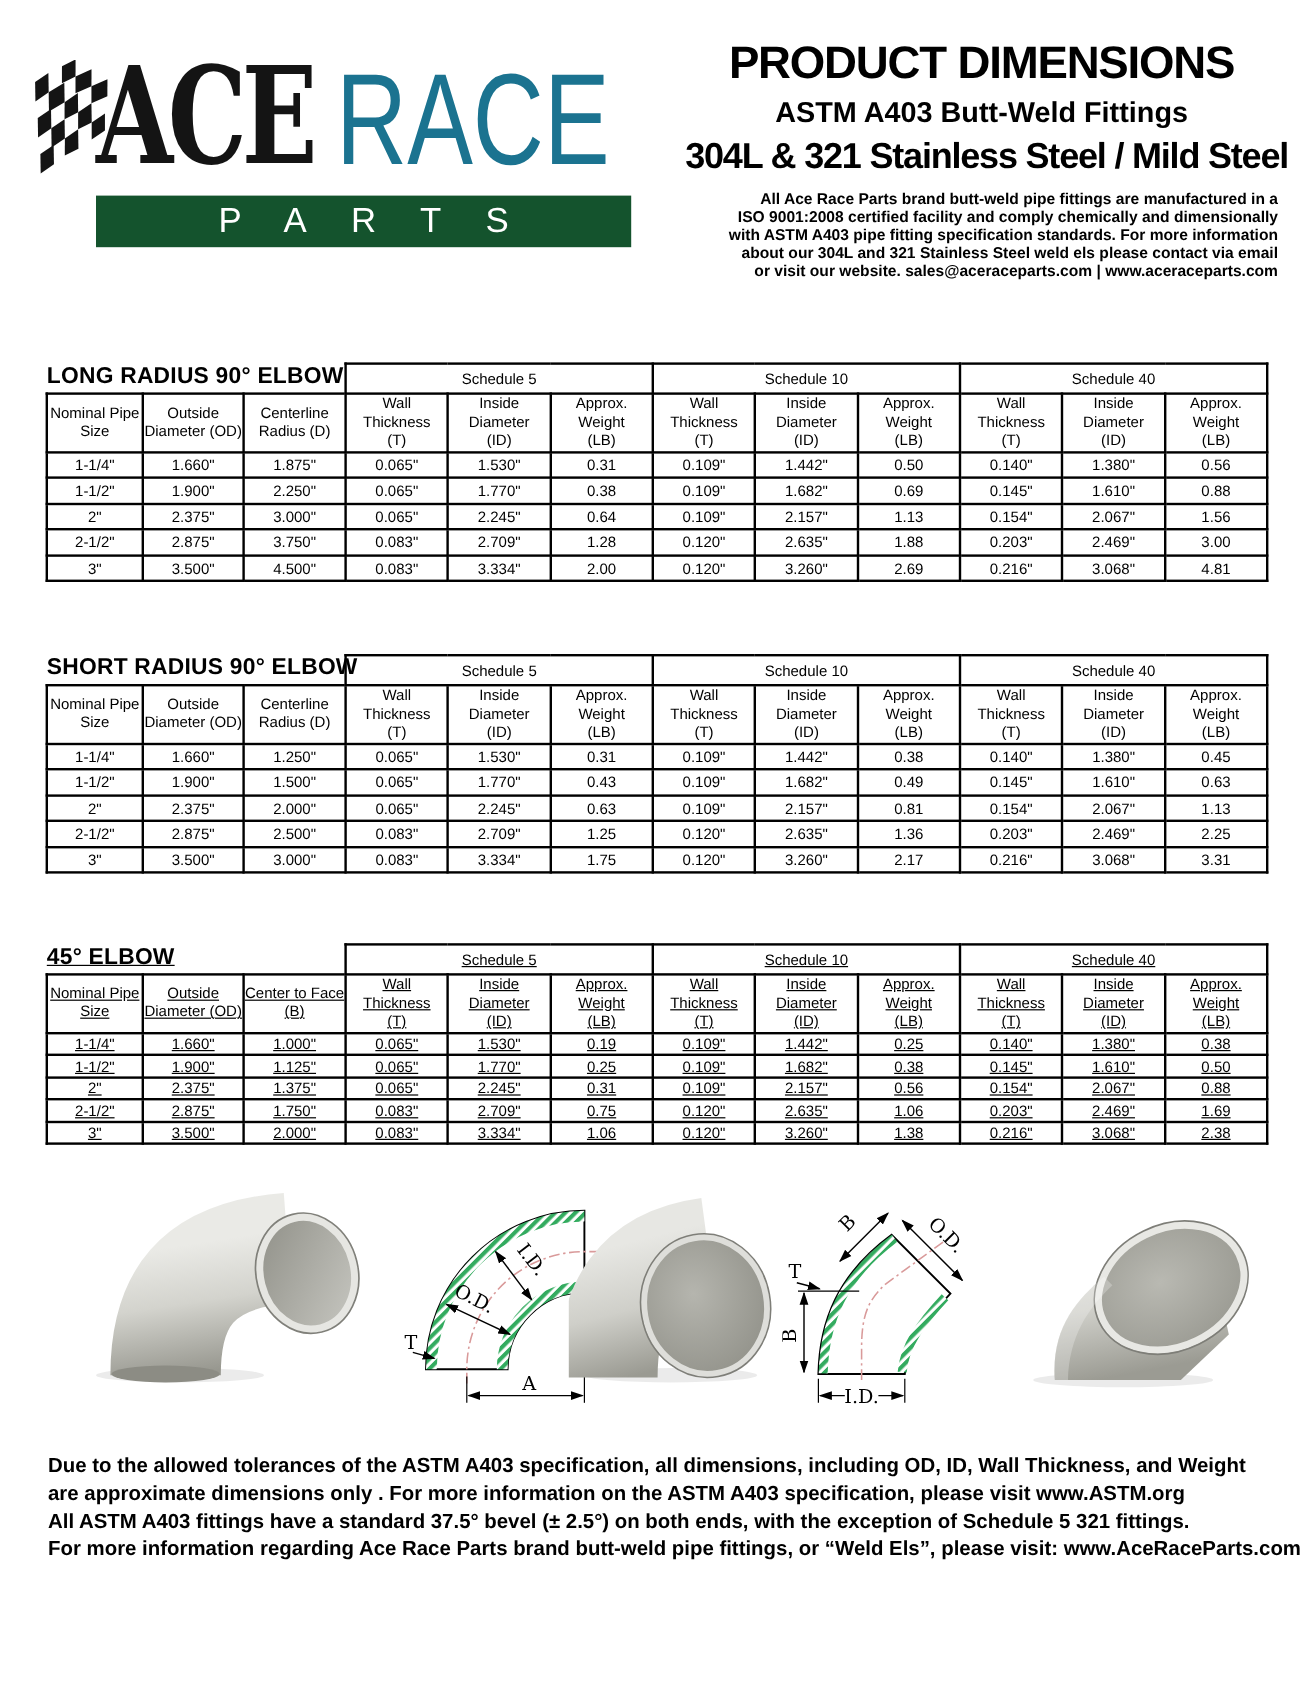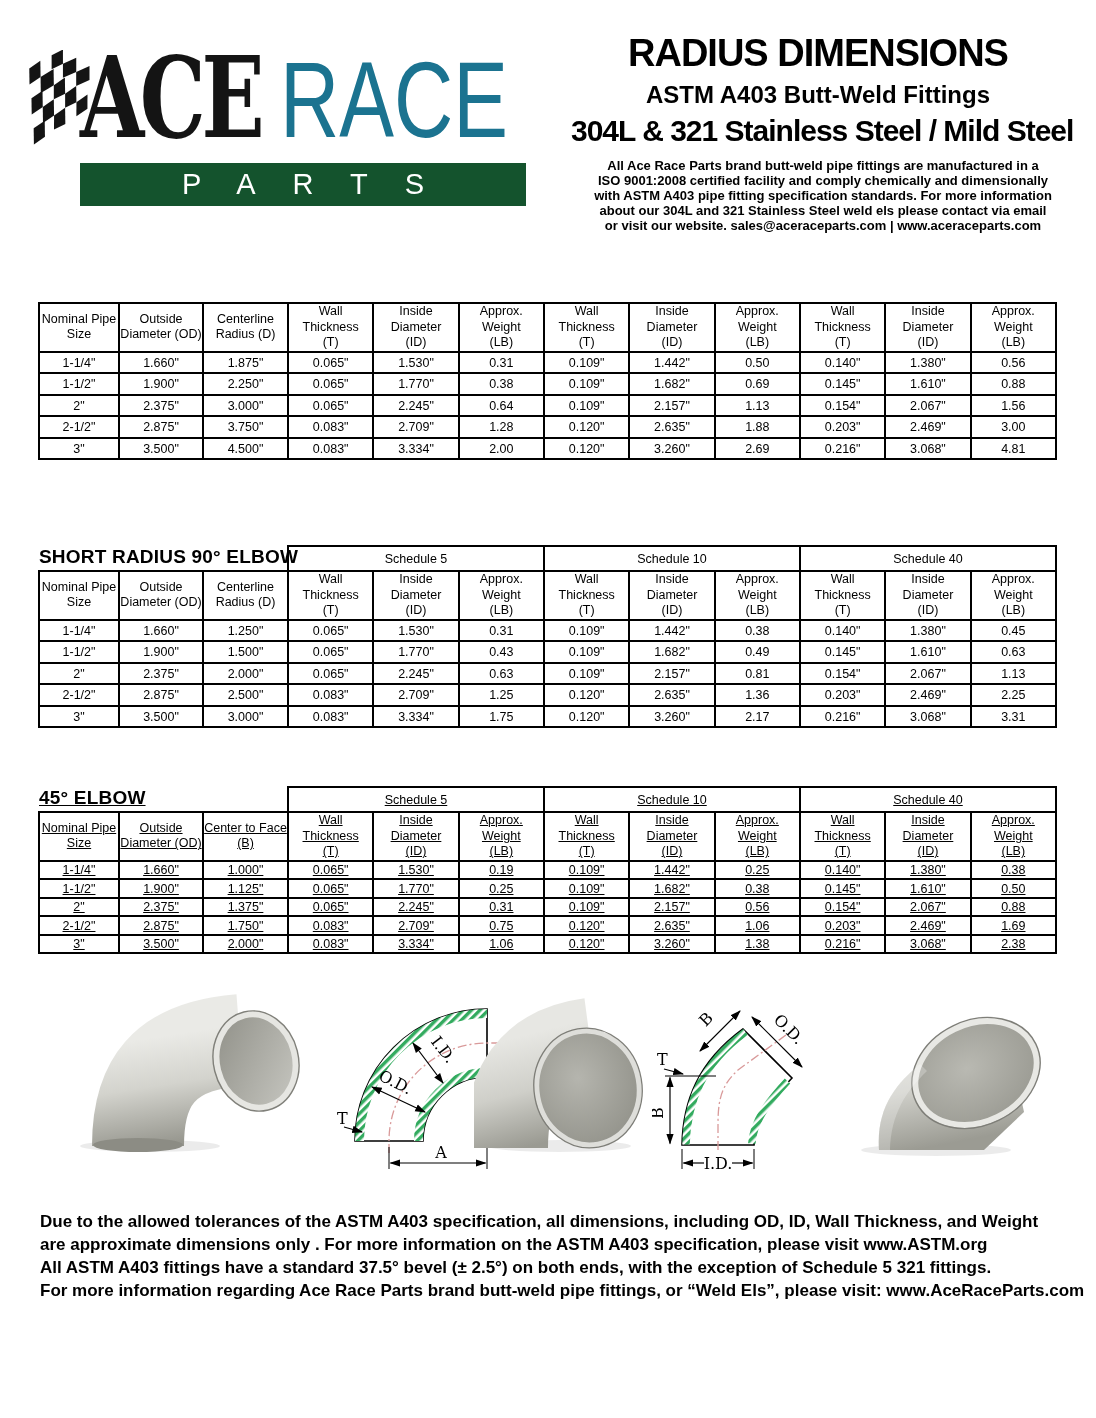--- a/index.html
+++ b/index.html
@@ -30,21 +30,21 @@
     color:#fff; font-size:29px; font-weight:400;
     letter-spacing:37px; margin-right:-37px; white-space:nowrap;
   }
 
   
   .head-right { position:absolute; left:571px; top:32px; width:494px; text-align:center; }
   .hr-title { font-size:38px; font-weight:bold; letter-spacing:-1px; white-space:nowrap; }
   .hr-sub1 { font-size:24px; font-weight:bold; margin-top:6px; white-space:nowrap; }
   .hr-sub2 { font-size:30px; font-weight:bold; margin-top:5px; white-space:nowrap; letter-spacing:-1px; }
   .hr-desc {
-    margin-top:10px; text-align:center; padding-left:10px;
+    margin-top:10px; text-align:right; padding-left:10px;
     font-size:13px; font-weight:bold; line-height:15px; white-space:pre-line;
   }
 
   
   .tbl { position:absolute; left:38px; width:1019px; }
   .t1 { top:302px; } .t2 { top:545px; } .t3 { top:786px;text-decoration:underline; }
   table.dim { width:100%; border-collapse:collapse; table-layout:fixed; }
   .dim col.c1 { width:80px; } .dim col.c2 { width:84px; } .dim col.c3 { width:85px; }
   .dim td, .dim th { border:2px solid #000; text-align:center; vertical-align:middle; font-weight:normal; padding:0; font-size:12.5px; }
   .dim .title-cell { border:none; text-align:left; vertical-align:bottom; padding-bottom:2px; }
@@ -92,21 +92,21 @@
       </g>
     </svg>
     <div class="logo-ace">ACE</div>
     <div class="logo-race">RACE</div>
     <div class="logo-bar">
       <span class="logo-parts">PARTS</span>
     </div>
   </div>
 
   <div class="head-right">
-    <div class="hr-title">RADIUS DIMENSIONS</div>
+    <div class="hr-title">PRODUCT DIMENSIONS</div>
     <div class="hr-sub1">ASTM A403 Butt-Weld Fittings</div>
     <div class="hr-sub2">304L &amp; 321 Stainless Steel / Mild Steel</div>
     <div class="hr-desc">All Ace Race Parts brand butt-weld pipe fittings are manufactured in a
 ISO 9001:2008 certified facility and comply chemically and dimensionally
 with ASTM A403 pipe fitting specification standards. For more information
 about our 304L and 321 Stainless Steel weld els please contact via email
 or visit our website. sales@aceraceparts.com | www.aceraceparts.com</div>
   </div>
 
   <div class="tbl t1">
@@ -119,20 +119,26 @@
           <col>
           <col>
           <col>
           <col>
           <col>
           <col>
           <col>
           <col>
         </colgroup>
       <thead>
+        <tr class="sched">
+          <td class="title-cell" colspan="3"><span class="ttl">LONG RADIUS 90° ELBOW</span></td>
+          <th colspan="3">Schedule 5</th>
+          <th colspan="3">Schedule 10</th>
+          <th colspan="3">Schedule 40</th>
+        </tr>
         <tr class="cols">
           <th>Nominal Pipe
 Size</th>
           <th>Outside
 Diameter (OD)</th>
           <th>Centerline
 Radius (D)</th>
           <th>Wall Thickness
 (T)</th>
           <th>Inside Diameter

